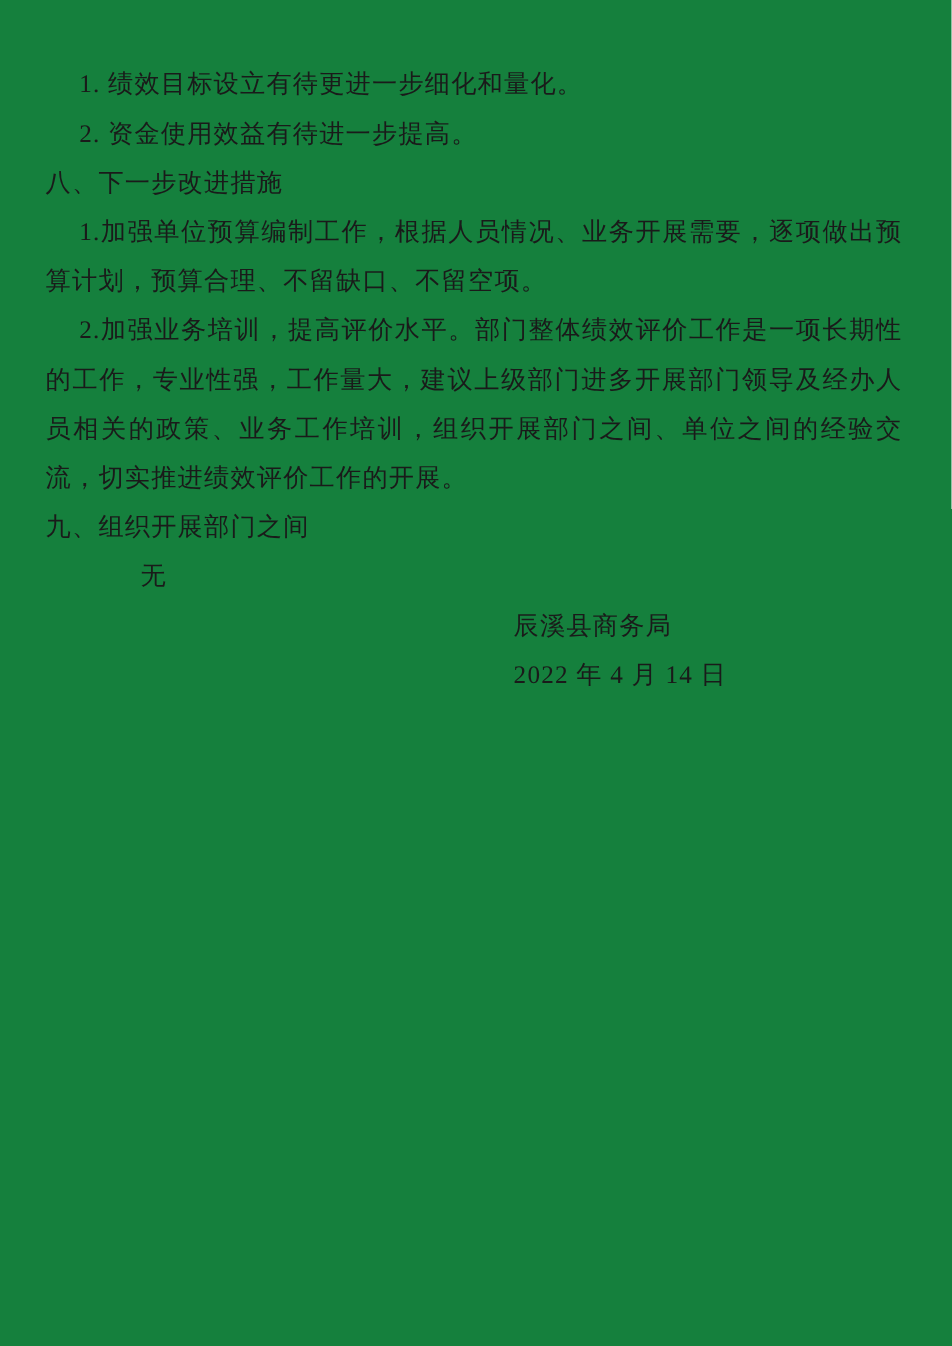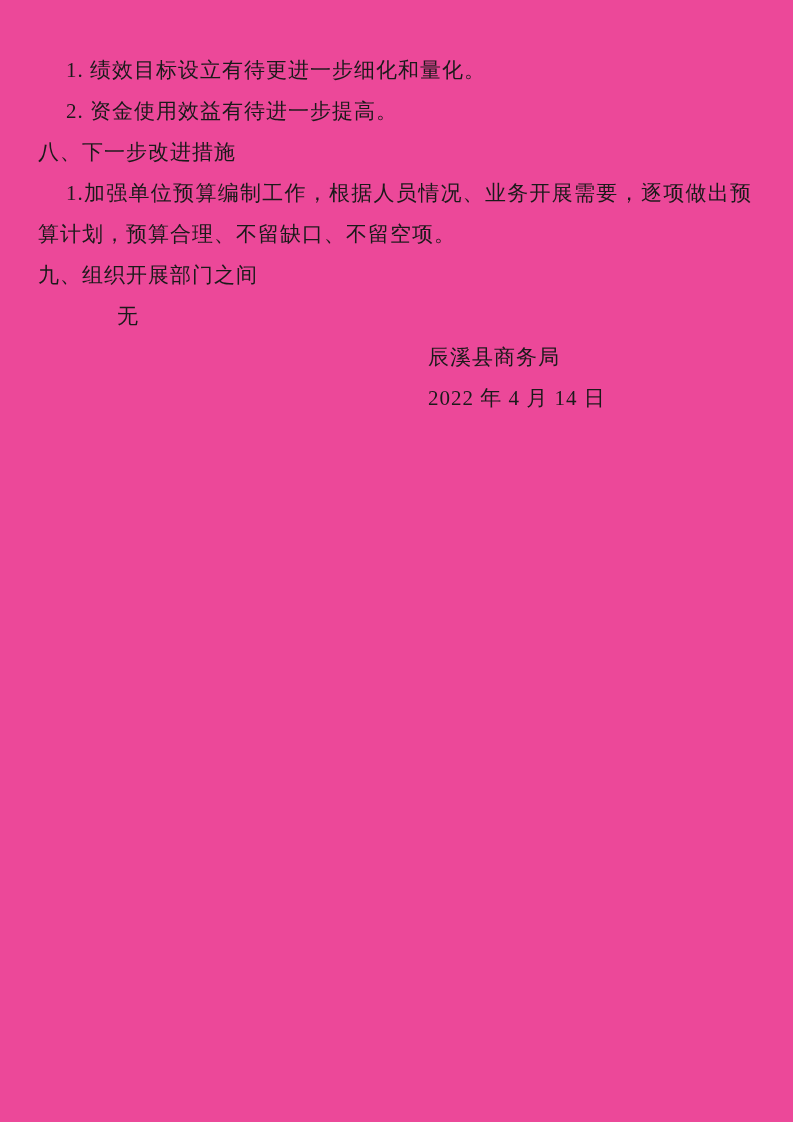--- a/index.html
+++ b/index.html
@@ -5,21 +5,21 @@
   html, body {
     margin: 0;
     padding: 0;
     background: #ffffff;
   }
   .page {
     position: relative;
     width: 793px;
     height: 1122px;
     margin: 0 auto;
-    background: #ec4899;
+    background: #15803d;
     box-sizing: border-box;
     padding: 50px 41px 0 38px;
     font-family: "Liberation Serif", "DejaVu Serif", serif;
     color: #1a1a1a;
     overflow: hidden;
   }
   .page p, .page h2 {
     margin: 0;
     font-size: 21px;
     line-height: 41px;
@@ -55,20 +55,21 @@
 <div class="page">
 
   <p class="indent-2">1. 绩效目标设立有待更进一步细化和量化。</p>
 
   <p class="indent-2">2. 资金使用效益有待进一步提高。</p>
 
   <h2 class="heading">八、下一步改进措施</h2>
 
   <p class="indent-2 justify">1.加强单位预算编制工作，根据人员情况、业务开展需要，逐项做出预算计划，预算合理、不留缺口、不留空项。</p>
 
+  <p class="indent-2 justify">2.加强业务培训，提高评价水平。部门整体绩效评价工作是一项长期性的工作，专业性强，工作量大，建议上级部门进多开展部门领导及经办人员相关的政策、业务工作培训，组织开展部门之间、单位之间的经验交流，切实推进绩效评价工作的开展。</p>
 
 
   <h2 class="heading heading-nine">九、组织开展部门之间</h2>
 
   <p class="none-line">无</p>
 
   <div class="signature">
     <p>辰溪县商务局</p>
     <p>2022 年 4 月 14 日</p>
   </div>

